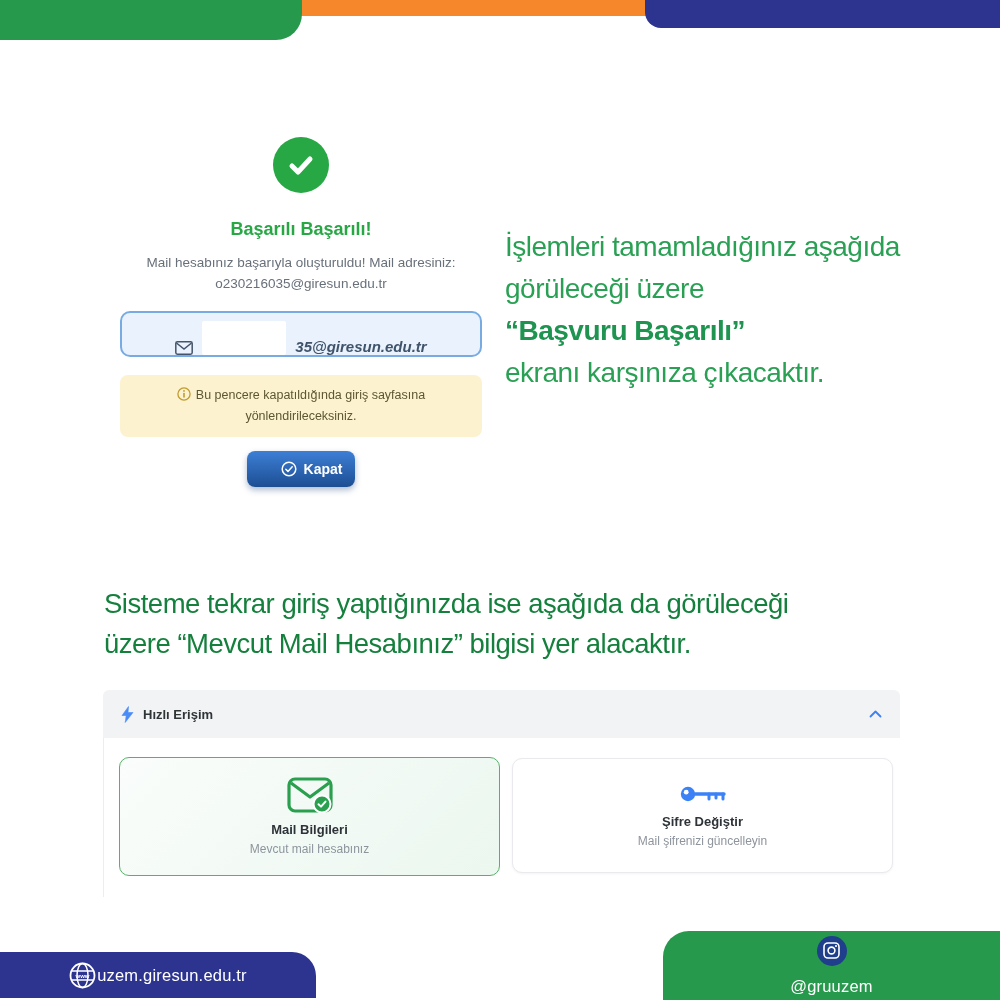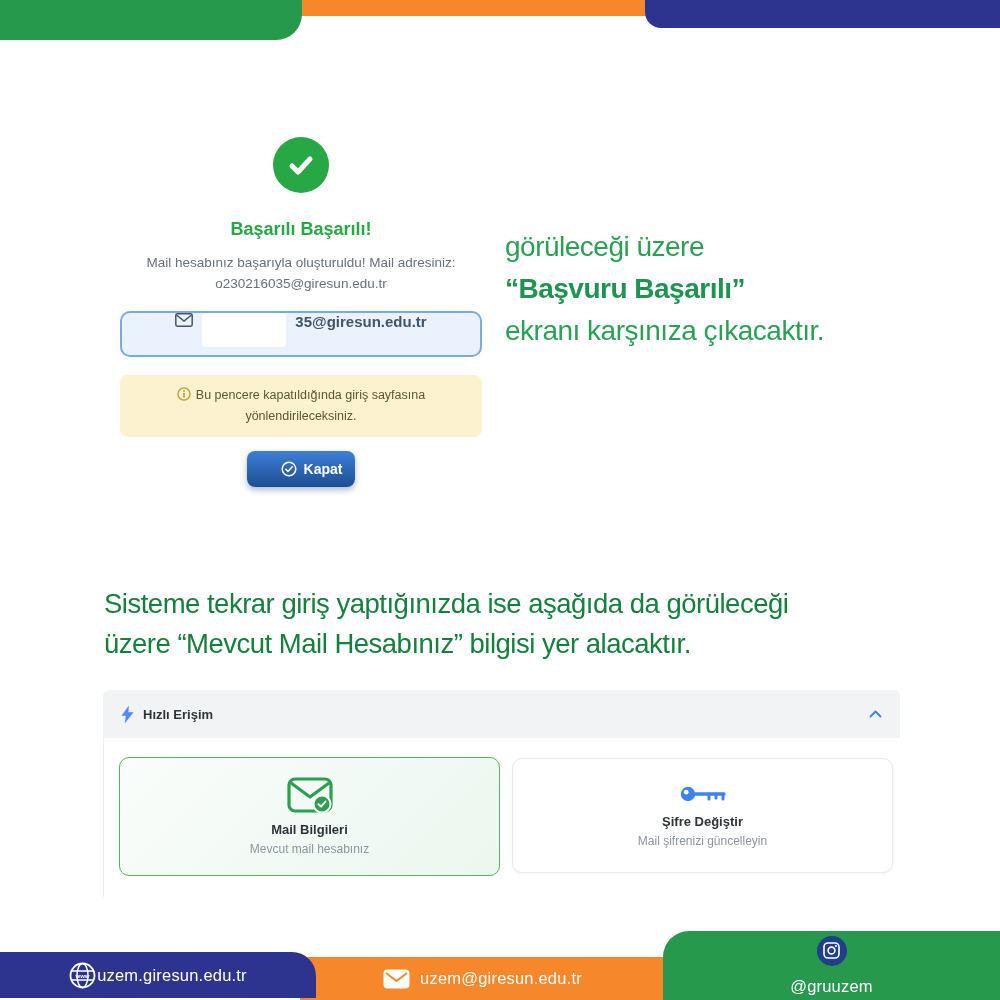--- a/index.html
+++ b/index.html
@@ -11,21 +11,21 @@
   .top-green { position:absolute; left:0; top:0; width:302px; height:40px; background:#27994C; border-radius:0 0 26px 0; }
   .top-orange { position:absolute; left:300px; top:0; width:350px; height:16px; background:#F6872A; }
   .top-navy { position:absolute; left:645px; top:0; width:355px; height:28px; background:#2D3490; border-radius:0 0 0 16px; }
 
   
   .dialog { position:absolute; left:120px; top:137px; width:362px; text-align:center; }
   .check-circle { width:56px; height:56px; border-radius:50%; background:#28A745; margin:0 auto; display:flex; align-items:center; justify-content:center; }
   .dialog-title { margin-top:26px; font-size:18px; font-weight:700; color:#28A745; }
   .dialog-message { margin-top:12px; font-size:13.5px; line-height:21px; color:#68707A; }
   .email-box { margin-top:17px; height:46px; background:#E9F2FD; border:2px solid #79ABE3; border-radius:10px;
-               display:flex; align-items:flex-start; justify-content:center; gap:9px; }
+               display:flex; align-items:flex-end; justify-content:center; gap:9px;font-style:italic; }
   .email-redact { width:84px; height:34px; background:#ffffff; border-radius:2px; }
   .email-text { font-size:15px; font-weight:600; color:#3F536B; }
   .warning-box { margin-top:18px; background:#FCF2CF; border-radius:8px; padding:11px 26px; font-size:12.5px; line-height:19px; color:#5C5633; }
   .warning-box .winfo { vertical-align:-2px; margin-right:5px; }
   .close-btn { margin:14px auto 0; width:108px; height:36px; border:none; cursor:pointer;
                background:linear-gradient(180deg,#3D7FD6 0%,#1D4E93 100%); border-radius:8px;
                box-shadow:0 3px 6px rgba(20,60,120,.35);
                display:flex; align-items:center; justify-content:center; gap:7px;
                color:#ffffff; font-size:14px; font-weight:700; font-family:"Liberation Sans",sans-serif;padding-left:21px; }
 
@@ -102,20 +102,21 @@
         <svg width="16" height="16" viewBox="0 0 16 16">
             <circle cx="8" cy="8" r="6.8" fill="none" stroke="#ffffff" stroke-width="1.5"></circle>
             <path d="M4.8 8.2 L7 10.4 L11.2 5.8" fill="none" stroke="#ffffff" stroke-width="1.5" stroke-linecap="round" stroke-linejoin="round"></path>
           </svg>
       </span>
       <span>Kapat</span>
     </button>
   </div>
 
   <div class="note-right">
+    <div>İşlemleri tamamladığınız aşağıda</div>
     <div>görüleceği üzere</div>
     <div class="bold">“Başvuru Başarılı”</div>
     <div>ekranı karşınıza çıkacaktır.</div>
   </div>
 
   <div class="note-mid">
     <div>Sisteme tekrar giriş yaptığınızda ise aşağıda da görüleceği</div>
     <div>üzere “Mevcut Mail Hesabınız” bilgisi yer alacaktır.</div>
   </div>
 
@@ -159,29 +160,20 @@
             <path d="M30 11 v5 M37 11 v4 M44 11 v5" fill="none" stroke="#3B82F6" stroke-width="3" stroke-linecap="round"></path>
           </svg>
         </span>
         <div class="qa-card-title">Şifre Değiştir</div>
         <div class="qa-card-sub">Mail şifrenizi güncelleyin</div>
       </div>
 
     </div>
   </div>
 
-  <div class="foot-orange">
-    <span style="display:flex;">
-      <svg width="27" height="20" viewBox="0 0 27 20">
-          <rect x="0.5" y="0.5" width="26" height="19" rx="4" fill="#ffffff"></rect>
-          <path d="M3 4 L13.5 12 L24 4" fill="none" stroke="#F6872A" stroke-width="2" stroke-linejoin="round"></path>
-        </svg>
-    </span>
-    <span class="foot-text">uzem@giresun.edu.tr</span>
-  </div>
 
   <div class="foot-navy">
     <span style="display:flex;">
       <svg width="27" height="27" viewBox="0 0 27 27">
         <circle cx="13.5" cy="13.5" r="12" fill="none" stroke="#ffffff" stroke-width="1.8"></circle>
         <ellipse cx="13.5" cy="13.5" rx="5.5" ry="12" fill="none" stroke="#ffffff" stroke-width="1.5"></ellipse>
         <path d="M2 9 H25 M2 18 H25" fill="none" stroke="#ffffff" stroke-width="1.5"></path>
         <text x="13.5" y="16.2" text-anchor="middle" font-size="6" font-family="Liberation Sans, sans-serif" fill="#ffffff" font-weight="bold">www</text>
       </svg>
     </span>

